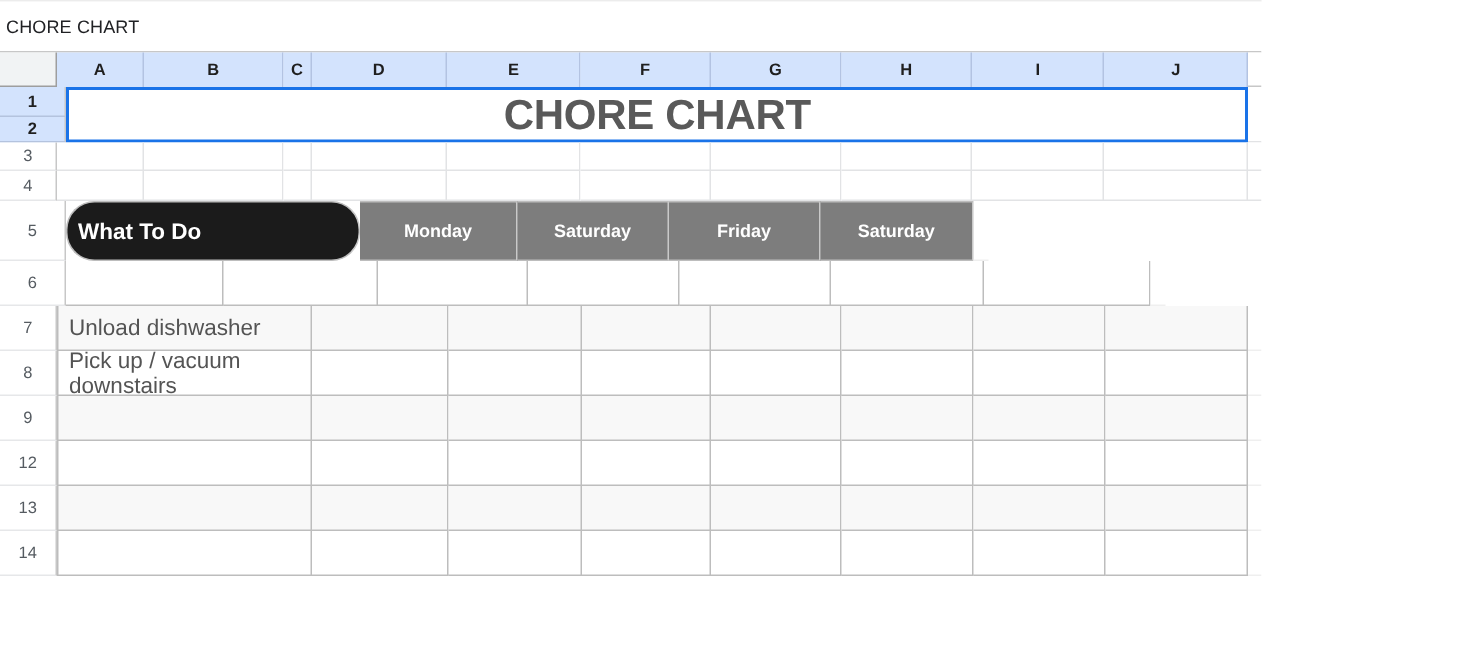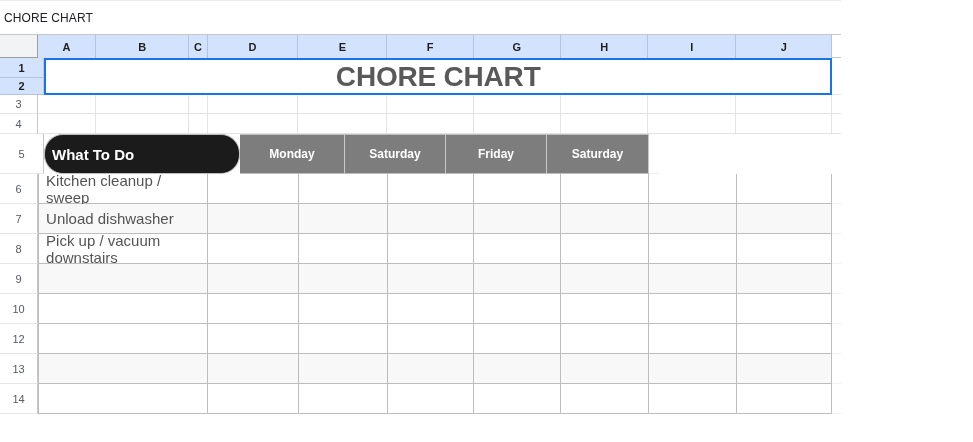--- a/index.html
+++ b/index.html
@@ -130,21 +130,20 @@
     <div class="th-dark">What To Do</div>
     <div class="th-gray w-d">Monday</div>
     <div class="th-gray w-g">Saturday</div>
     <div class="th-gray w-h">Friday</div>
     <div class="th-gray w-i">Saturday</div>
     <div class="fill fill-faint"></div>
   </div>
 
   <div class="row h-r30">
     <div class="rowhdr">6</div>
-    <div class="lc">Kitchen cleanup / sweep</div>
     <div class="dc w-d"></div>
       <div class="dc w-e"></div>
       <div class="dc w-f"></div>
       <div class="dc w-g"></div>
       <div class="dc w-h"></div>
       <div class="dc w-i"></div>
       <div class="dc w-j"></div>
     <div class="fill fill-faint"></div>
   </div>
 
@@ -180,32 +179,20 @@
     <div class="dc w-d"></div>
       <div class="dc w-e"></div>
       <div class="dc w-f"></div>
       <div class="dc w-g"></div>
       <div class="dc w-h"></div>
       <div class="dc w-i"></div>
       <div class="dc w-j"></div>
     <div class="fill fill-faint"></div>
   </div>
 
-  <div class="row h-r30">
-    <div class="rowhdr">10</div>
-    <div class="lc"></div>
-    <div class="dc w-d"></div>
-      <div class="dc w-e"></div>
-      <div class="dc w-f"></div>
-      <div class="dc w-g"></div>
-      <div class="dc w-h"></div>
-      <div class="dc w-i"></div>
-      <div class="dc w-j"></div>
-    <div class="fill fill-faint"></div>
-  </div>
 
 
   <div class="row h-r30">
     <div class="rowhdr">12</div>
     <div class="lc"></div>
     <div class="dc w-d"></div>
       <div class="dc w-e"></div>
       <div class="dc w-f"></div>
       <div class="dc w-g"></div>
       <div class="dc w-h"></div>

